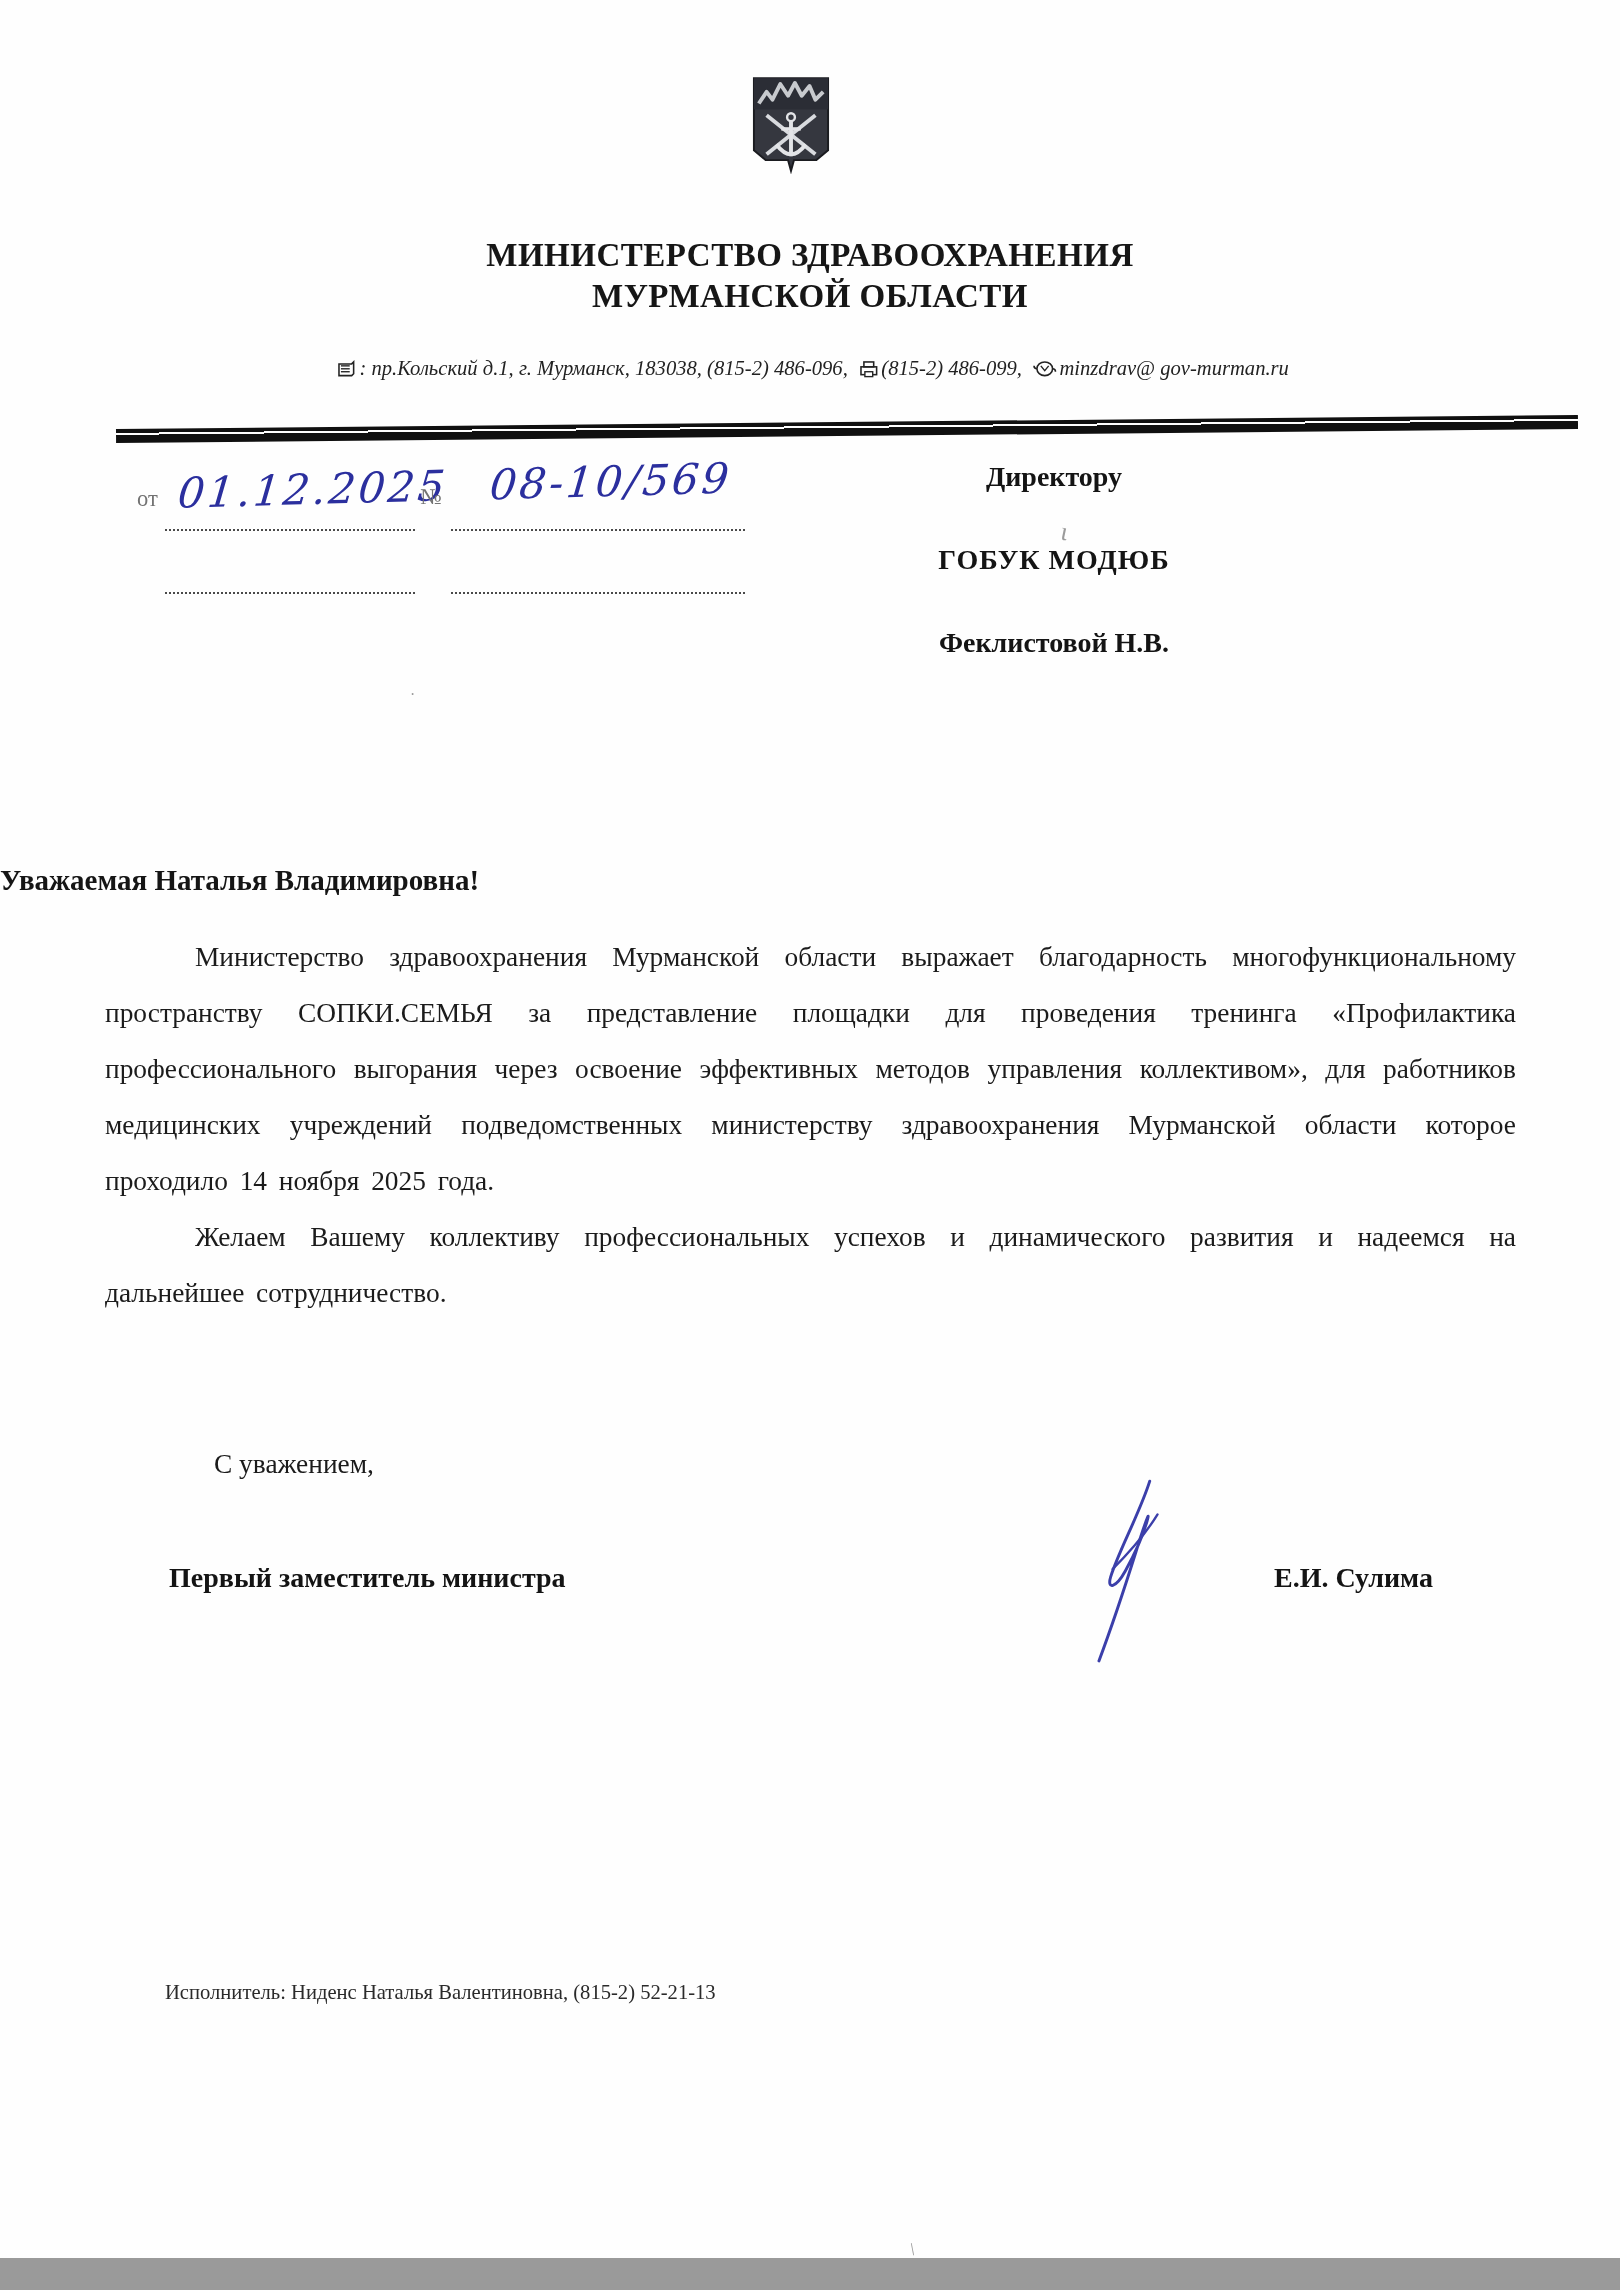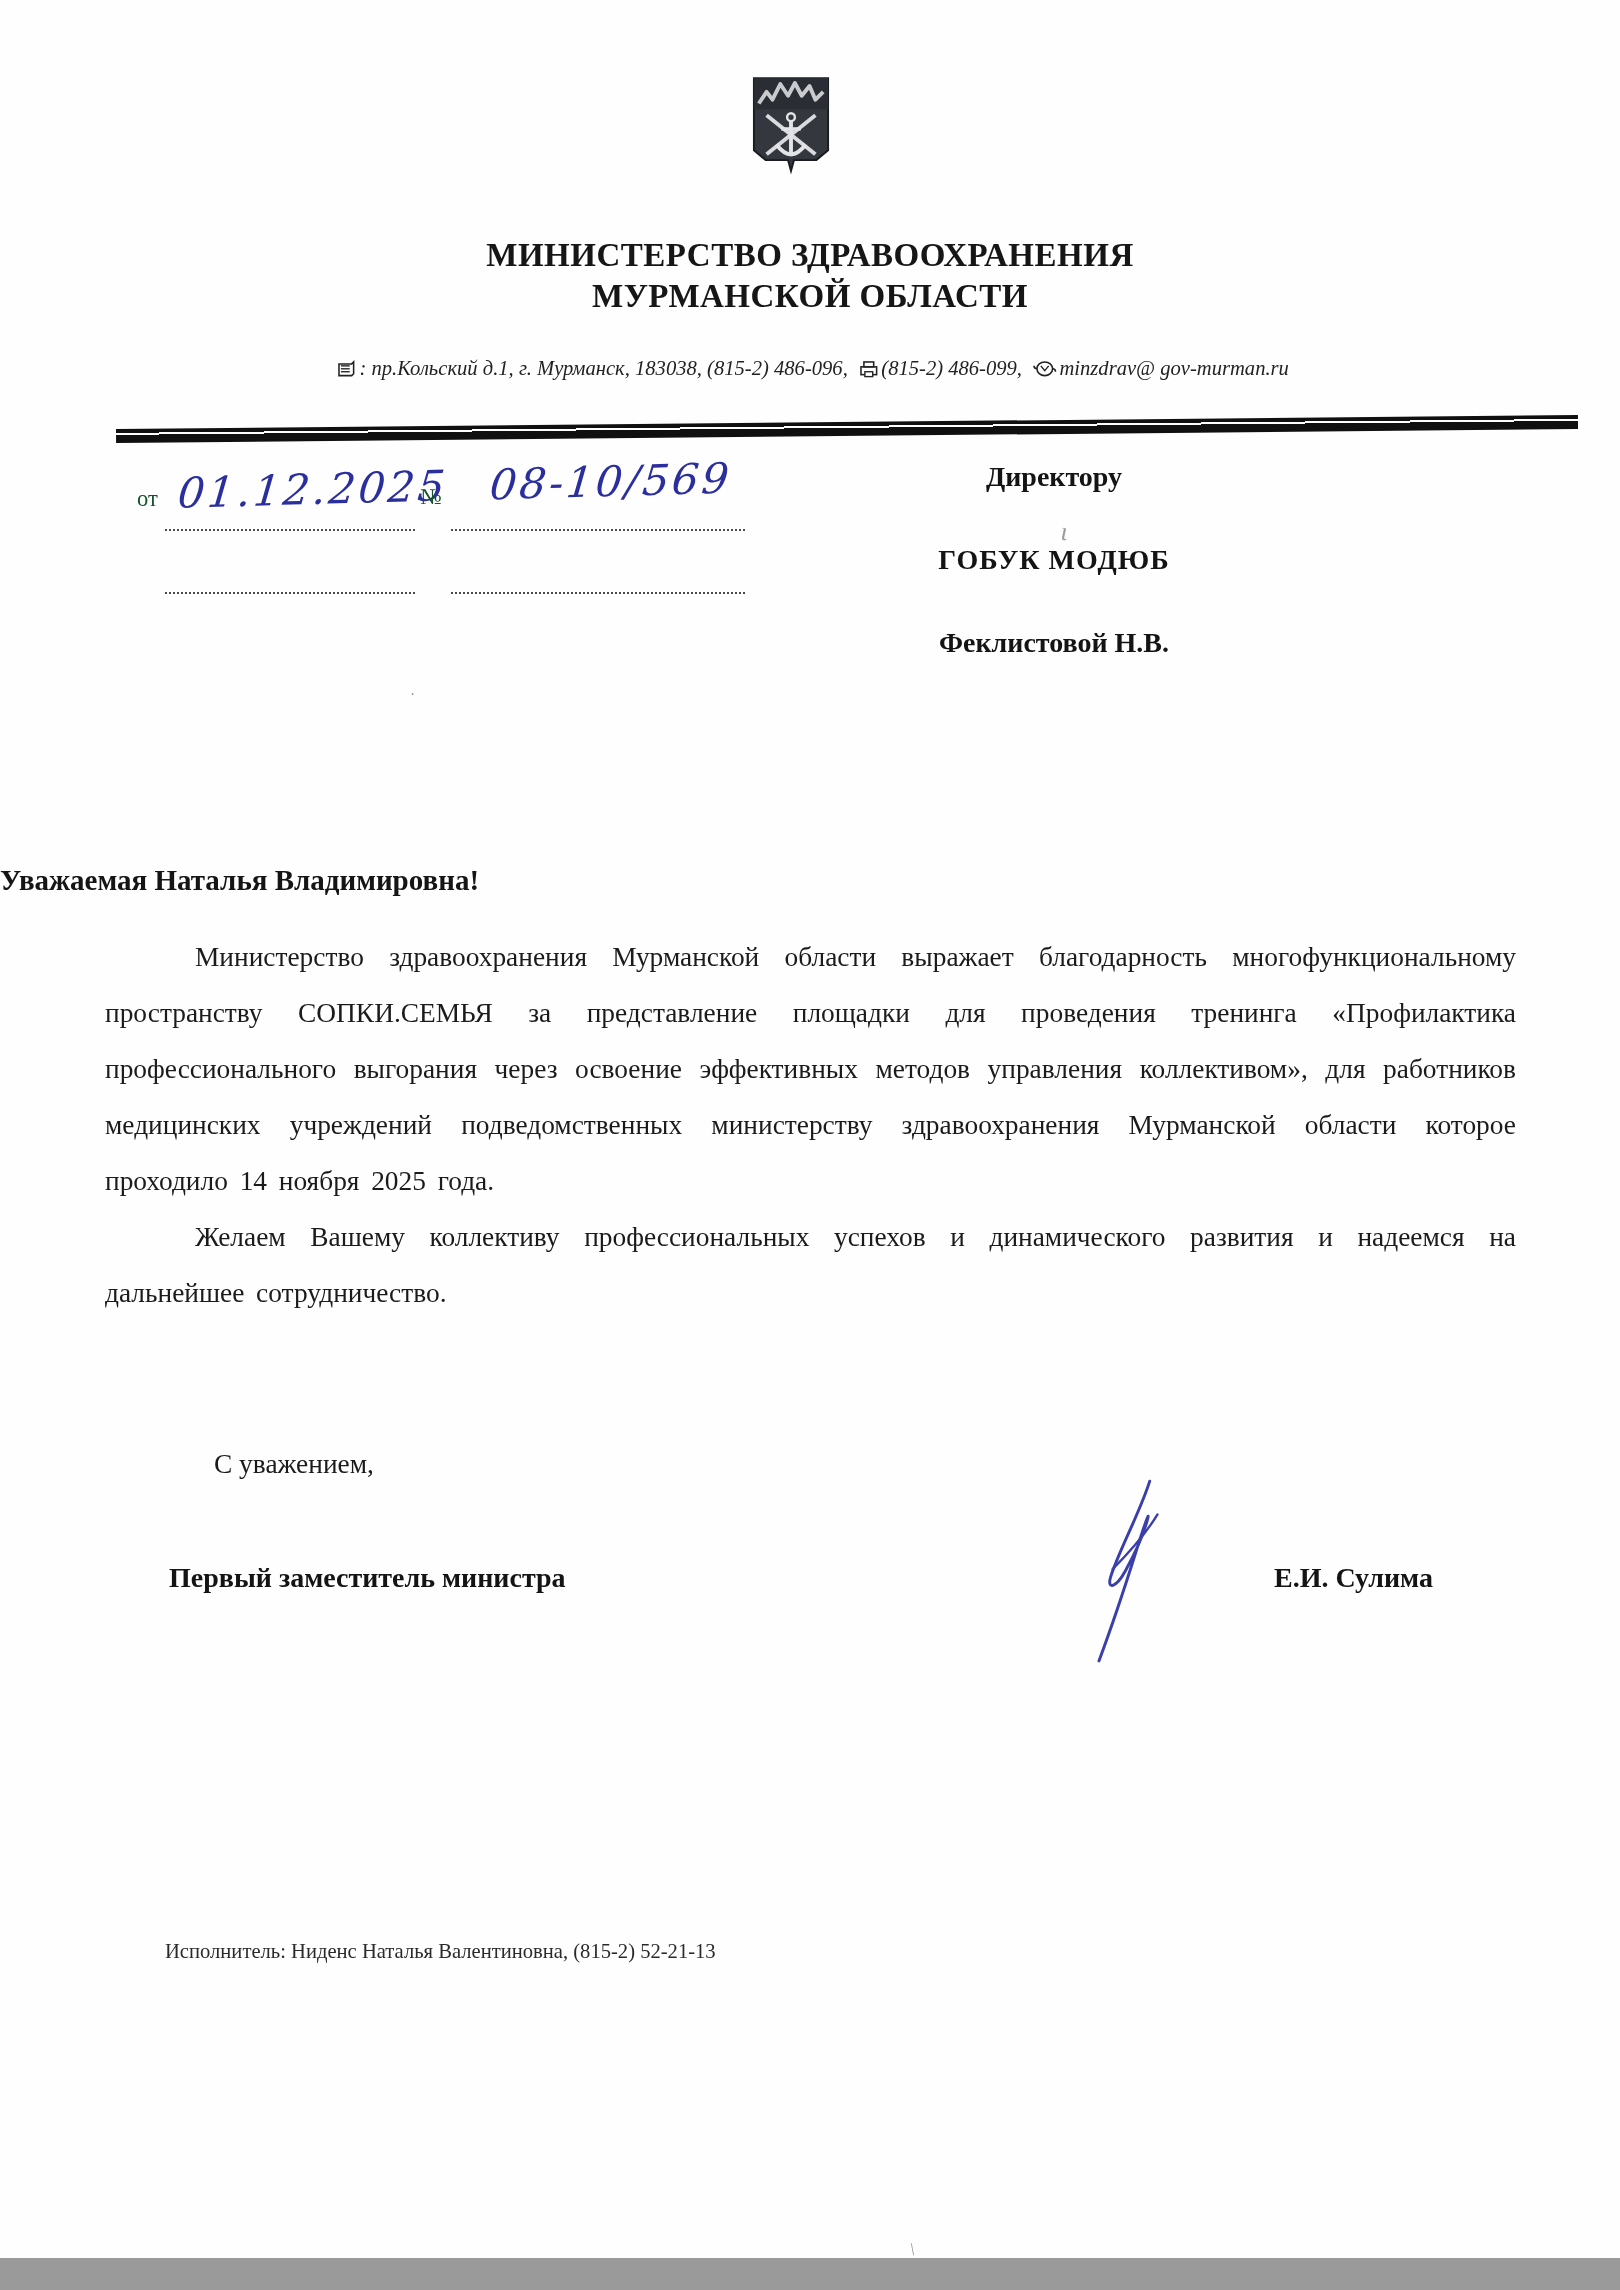--- a/index.html
+++ b/index.html
@@ -22,21 +22,21 @@
   .requisites-line{
     position:absolute;left:0;top:388px;width:1620px;text-align:center;
     font-size:20.6px;letter-spacing:0.4px;color:#1a1a1a;
   }
   .divider{
     position:absolute;left:116px;top:422px;width:1462px;height:13.7px;
     transform:rotate(-0.55deg);
     background:linear-gradient(to bottom,#101010 0 3.9px,#fdfdfd 3.9px 5.9px,#101010 5.9px 13.7px);
   }
   
-  .ref-label{position:absolute;font-size:22.5px;color:#14532d;}
+  .ref-label{position:absolute;font-size:22.5px;color:#737373;}
   .ref-from{left:137px;top:486px;}
   .ref-no{left:420px;top:484px;}
   .handwriting{
     position:absolute;color:#2b2f9e;font-family:"DejaVu Serif",serif;
     font-style:italic;font-size:42px;letter-spacing:2.9px;white-space:nowrap;
     transform:rotate(-1.6deg) skewX(-7deg);
   }
   .hw-date{left:178px;top:465px;}
   .hw-number{left:490px;top:457px;}
   .dotline{position:absolute;height:0;border-bottom:2px dotted #4a4a4a;}
@@ -61,21 +61,21 @@
     position:absolute;left:105px;top:929px;width:1411px;
     font-size:27.4px;line-height:56px;text-align:justify;word-spacing:4.9px;color:#1b1b1b;
   }
   .body-text p{margin:0;text-indent:90px;}
   .closing{position:absolute;left:214px;top:1449px;font-size:27.4px;color:#1b1b1b;}
   
   .sig-position{position:absolute;left:169px;top:1562px;font-weight:bold;font-size:28px;color:#141414;}
   .sig-name{position:absolute;left:1274px;top:1562px;width:245px;font-weight:bold;font-size:28px;color:#141414;white-space:nowrap;}
   .signature-svg{position:absolute;left:1054px;top:1475px;width:127px;height:196px;}
   
-  .executor{position:absolute;left:165px;top:1940px;font-size:20.6px;color:#2a2a2a;}
+  .executor{position:absolute;left:165px;top:1981px;font-size:20.6px;color:#2a2a2a;}
   .bottom-band{position:absolute;left:0;top:2267px;width:1620px;height:23.5px;background:#ececec;}
   
   .artifact{position:absolute;color:#9b9b9b;}
   .art-check{left:1061px;top:517px;font-size:25.5px;transform:rotate(12deg);}
   .art-dot{left:410px;top:686px;font-size:15.7px;}
   .art-bottom{left:910px;top:2239px;font-size:17.6px;transform:rotate(8deg);}
 </style>
 </head>
 <body>
 

